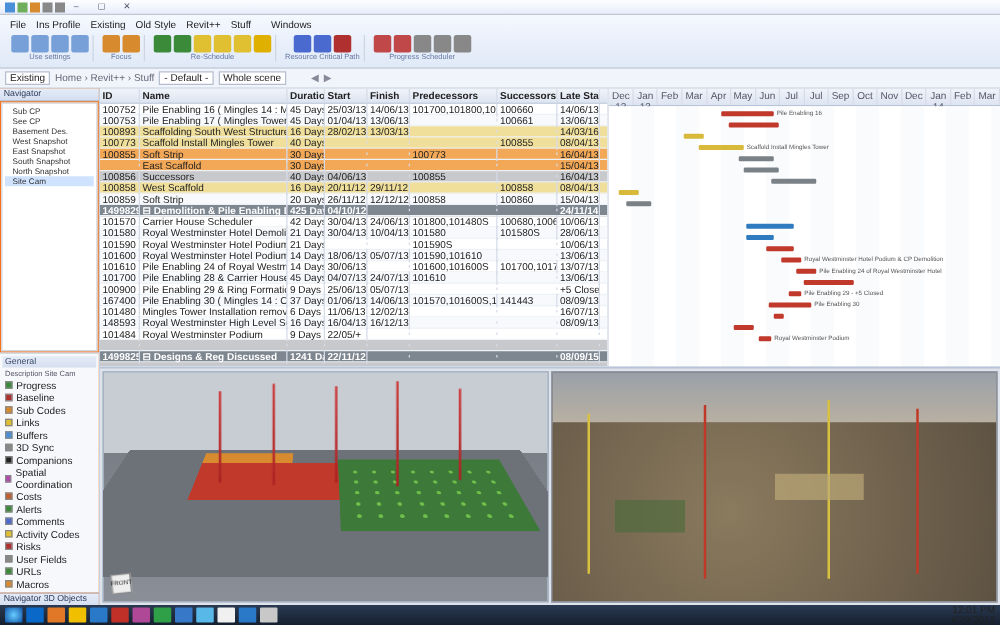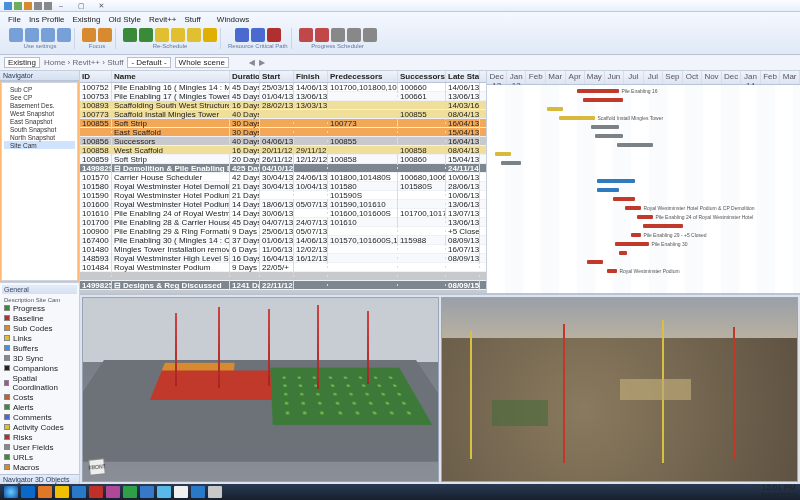--- a/index.html
+++ b/index.html
@@ -13,21 +13,21 @@
 .ribbon-body{display:flex;gap:4px;padding:3px 2px}
 .rgroup{display:flex;flex-direction:column;align-items:center;padding:0 3px;border-right:1px solid #cbd5e4}
 .rgroup:last-child{border-right:none}
 .rgroup .icons{display:flex;gap:2px}
 .rgroup .icons span{width:14px;height:14px;border-radius:2px;display:inline-block}
 .rgroup .lbl{font-size:6px;color:#6478a0;margin-top:1px}
 .toolbar2{display:flex;align-items:center;gap:4px;background:#f1f4fa;border-bottom:1px solid #c6cfdd;padding:2px 4px;font-size:7px}
 .toolbar2 .addr{flex:1;background:#fff;border:1px solid #b4becf;height:11px;padding:0 3px;display:flex;align-items:center;color:#555}
 .toolbar2 .sel{background:#fff;border:1px solid #b4becf;height:11px;padding:0 3px;display:flex;align-items:center}
 .main{flex:1;display:flex;min-height:0}
-.leftpanel{width:80px;background:#fdba74;border-right:1px solid #c6cfdd;display:flex;flex-direction:column}
+.leftpanel{width:80px;background:#f97316;border-right:1px solid #c6cfdd;display:flex;flex-direction:column}
 .panelhdr{background:linear-gradient(#e5ecf8,#d5dff0);border-bottom:1px solid #b8c4d8;padding:1px 3px;font-size:7px;color:#2a3a5a}
 .tree{flex:1;background:#fff;border:1px solid #d0d6e0;margin:1px;padding:2px;overflow:hidden}
 .tree div{font-size:6.5px;padding:0.5px 0 0.5px 6px;white-space:nowrap;color:#333}
 .tree .sel{background:#cfe3ff}
 .general{background:#f7f8fb;border-top:1px solid #c6cfdd;padding:2px}
 .general .gh{font-size:7px;color:#3a4a6a;padding:1px 2px;background:linear-gradient(#e5ecf8,#d5dff0);margin-bottom:2px}
 .general .row{display:flex;align-items:center;gap:3px;font-size:6.5px;padding:0.5px 2px}
 .general .sw{width:6px;height:6px;display:inline-block;border:1px solid #888}
 .center{flex:1;display:flex;flex-direction:column;min-width:0}
 .upper{flex:1.2;display:flex;min-height:0;border-bottom:2px solid #b8c4d8}
@@ -427,21 +427,21 @@
               <span class="c-su"></span>
               <span class="c-ls">+5 Closed</span>
             </div>
             <div class="grow alt">
               <span class="c-id">167400</span>
               <span class="c-nm">Pile Enabling 30 ( Mingles 14 : Central The Hou...</span>
               <span class="c-du">37 Days</span>
               <span class="c-st">01/06/13</span>
               <span class="c-fi">14/06/13</span>
               <span class="c-pr">101570,101600S,101590S</span>
-              <span class="c-su">115988</span>
+              <span class="c-su">141443</span>
               <span class="c-ls">08/09/13</span>
             </div>
             <div class="grow ">
               <span class="c-id">101480</span>
               <span class="c-nm">Mingles Tower Installation removal &amp; termination...</span>
               <span class="c-du">6 Days</span>
               <span class="c-st">11/06/13</span>
               <span class="c-fi">12/02/13</span>
               <span class="c-pr"></span>
               <span class="c-su"></span>

